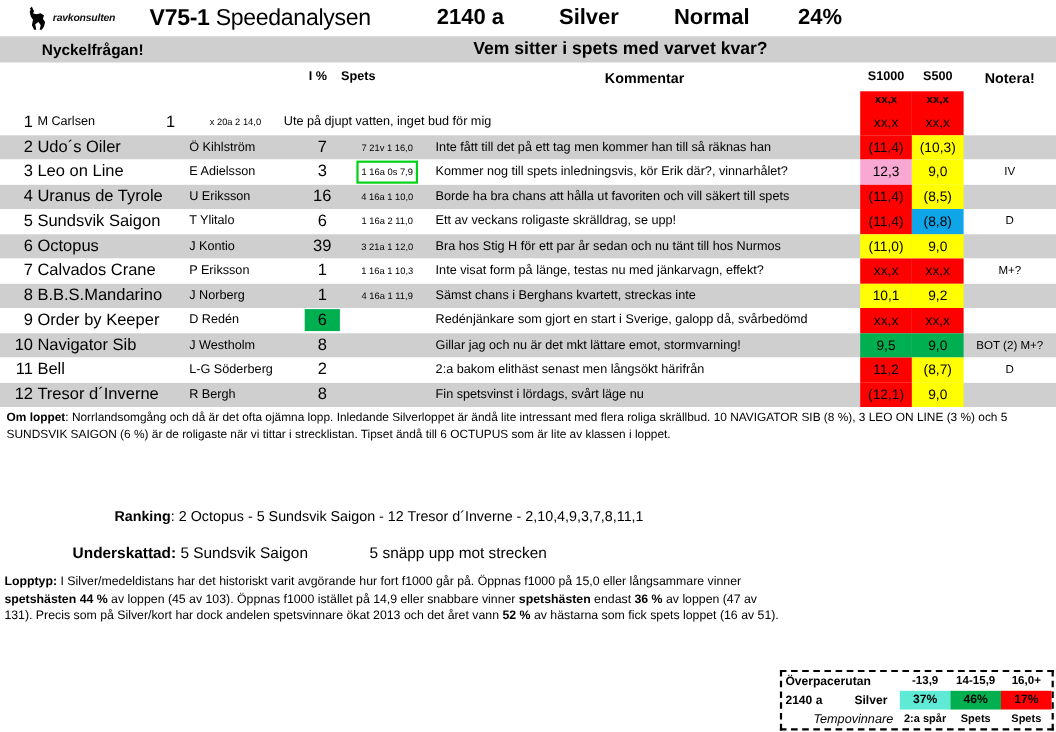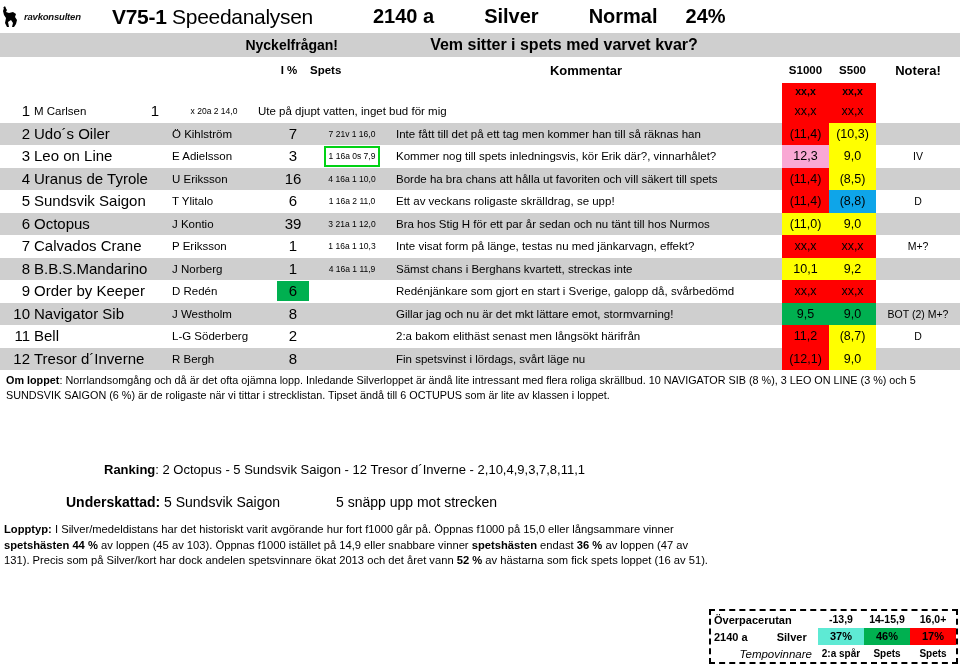--- a/index.html
+++ b/index.html
@@ -14,21 +14,21 @@
     color: #000000;
     overflow: hidden;
     position: relative;
   }
 
   
   .topbar {
     height: 33px;
     display: flex;
     align-items: center;
-    padding: 0 0 0 0;
+    padding: 0 0 0 24px;
     background: #ffffff;
   }
   .logo {
     display: flex;
     align-items: center;
     gap: 2px;
     width: 104px;
     flex: 0 0 104px;
   }
   .logo svg { display: block; }
@@ -55,21 +55,21 @@
 
   
   .keyband {
     background: #cfcfcf;
     height: 24px;
     display: flex;
     align-items: center;
     font-size: 14px;
     font-weight: bold;
   }
-  .keyband .kq-left { padding-left: 38px; width: 300px; text-align: right; }
+  .keyband .kq-left { padding-left: 38px; width: 300px; }
   .keyband .kq-mid {
     flex: 1;
     text-align: center;
     font-size: 16px;
     padding-right: 170px;
   }
 
   
   .colhead {
     height: 26px;
@@ -262,21 +262,21 @@
     </span>
     <span class="logo-word">ravkonsulten</span>
   </div>
   <div class="title-main" style="margin-left:8px;">
     <span>V75-1</span>
     <span class="light">Speedanalysen</span>
   </div>
   <div class="hdr-cell" style="margin-left:60px;">2140 a</div>
   <div class="hdr-cell" style="margin-left:50px;">Silver</div>
   <div class="hdr-cell" style="margin-left:50px;">Normal</div>
-  <div class="hdr-cell" style="margin-left:28px;">24%</div>
+  <div class="hdr-cell" style="margin-left:44px;">24%</div>
 </div>
 
 <div class="keyband">
   <div class="kq-left">Nyckelfrågan!</div>
   <div class="kq-mid">Vem sitter i spets med varvet kvar?</div>
 </div>
 
 <div class="colhead">
   <div class="hdr-spacer-a"></div>
   <div class="hdr-pct">I %</div>

